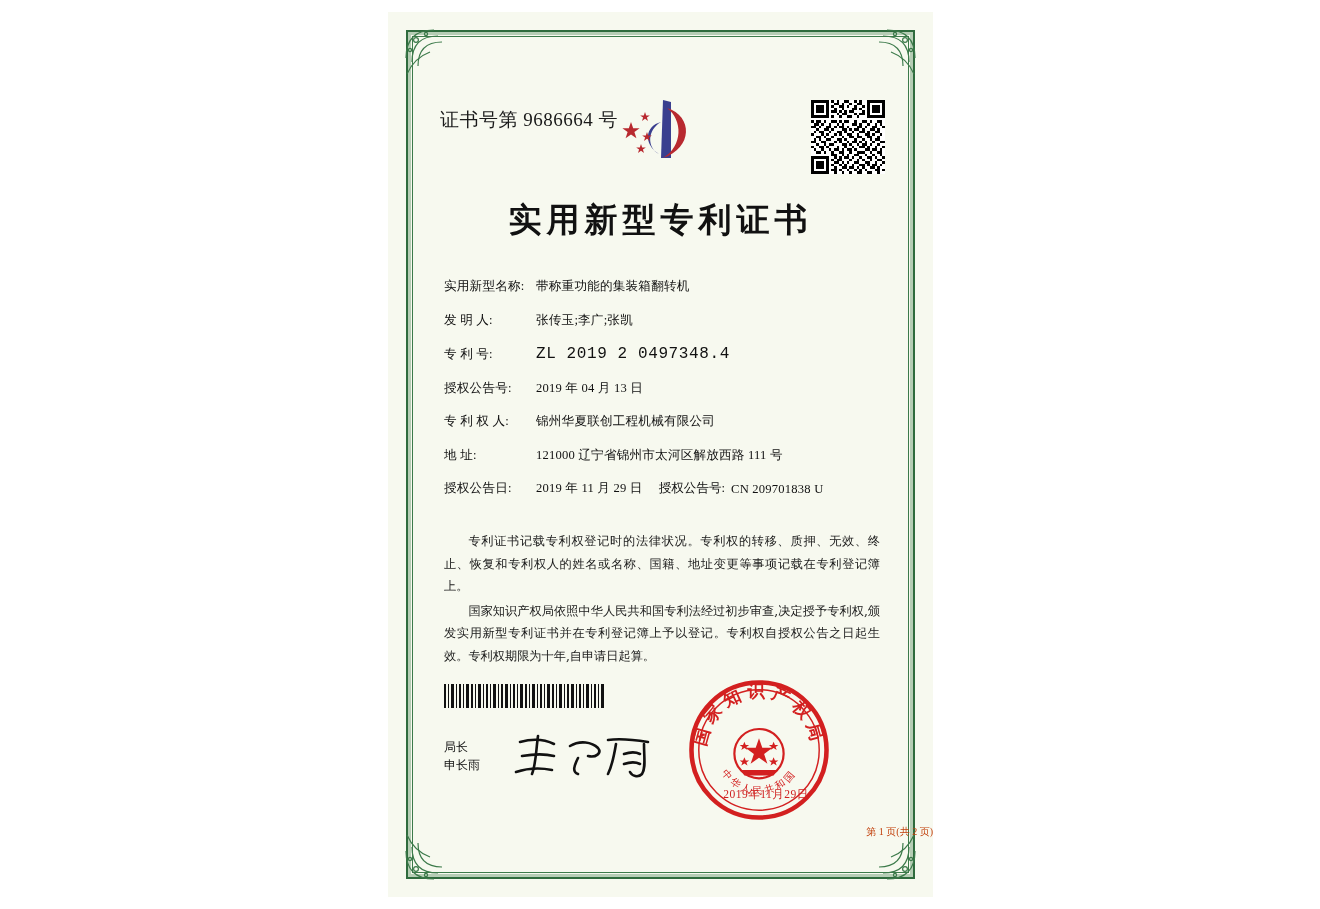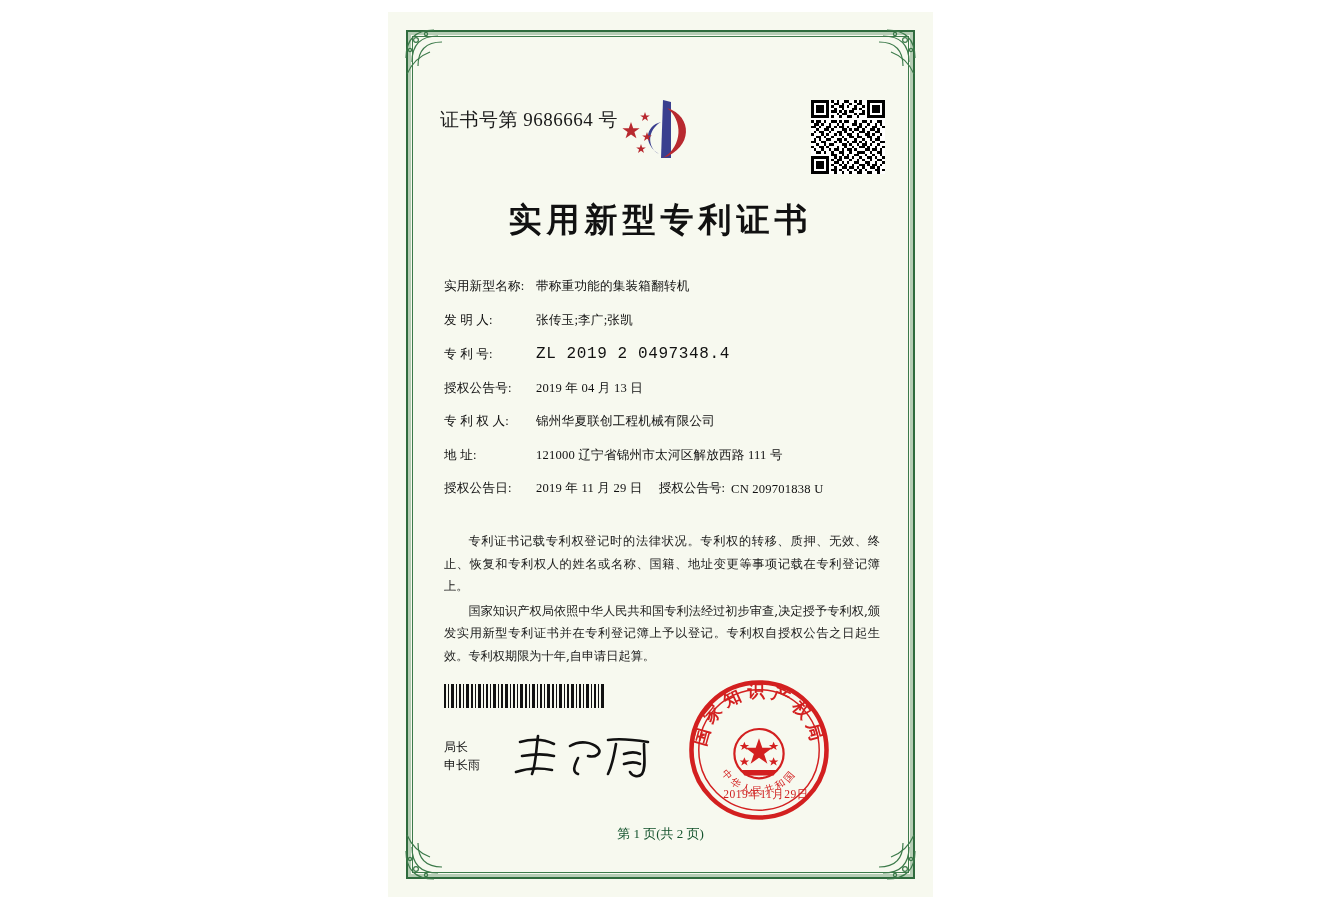--- a/index.html
+++ b/index.html
@@ -207,23 +207,23 @@
     letter-spacing: 0.5px;
     white-space: nowrap;
   }
 
   
   .page-num {
     position: absolute;
     left: 0;
     right: 0;
     top: 813px;
-    text-align: center;
-    font-size: 13px;
-    color: #14532d;
+    text-align: right;
+    font-size: 10px;
+    color: #c2410c;
   }
   .back-note {
     position: absolute;
     left: 0;
     right: 0;
     top: 848px;
     text-align: center;
     font-size: 12.4px;
     color: #111;
   }

